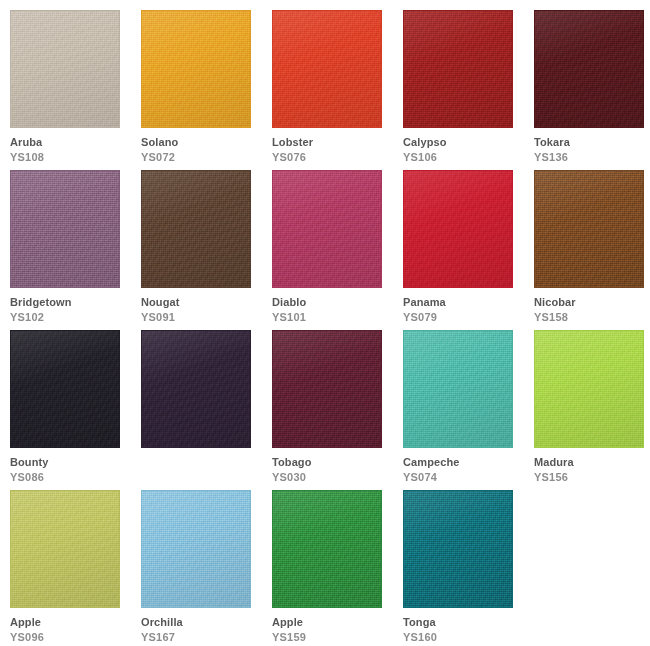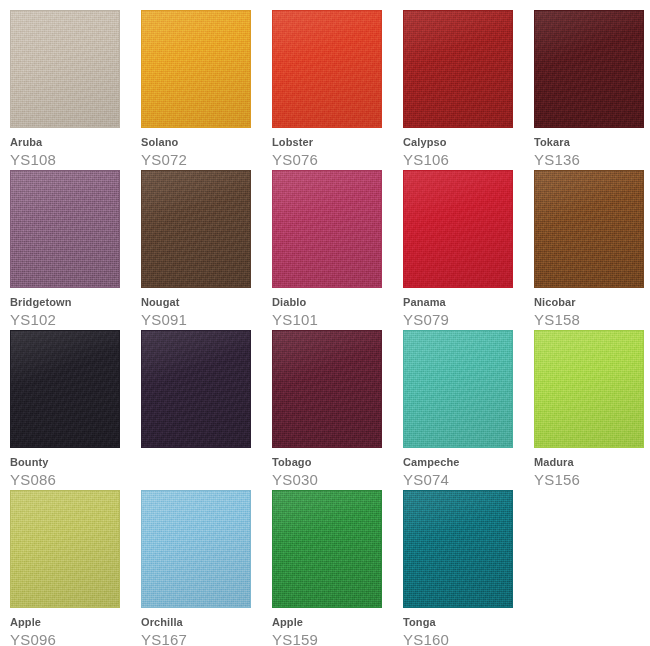--- a/index.html
+++ b/index.html
@@ -101,22 +101,22 @@
   }
   .swatch-name {
     display: block;
     font-size: 11px;
     font-weight: bold;
     color: #565656;
     letter-spacing: 0.1px;
   }
   .swatch-code {
     display: block;
-    font-size: 15px;
-    font-weight: normal;
+    font-size: 11px;
+    font-weight: bold;
     color: #8d8d8d;
     letter-spacing: 0.2px;
     padding-top: 2px;
   }
 </style>
 </head>
 <body>
 
 <div id="swatch-grid" style="background: rgb(255, 255, 255);">
     <div class="swatch-cell">

